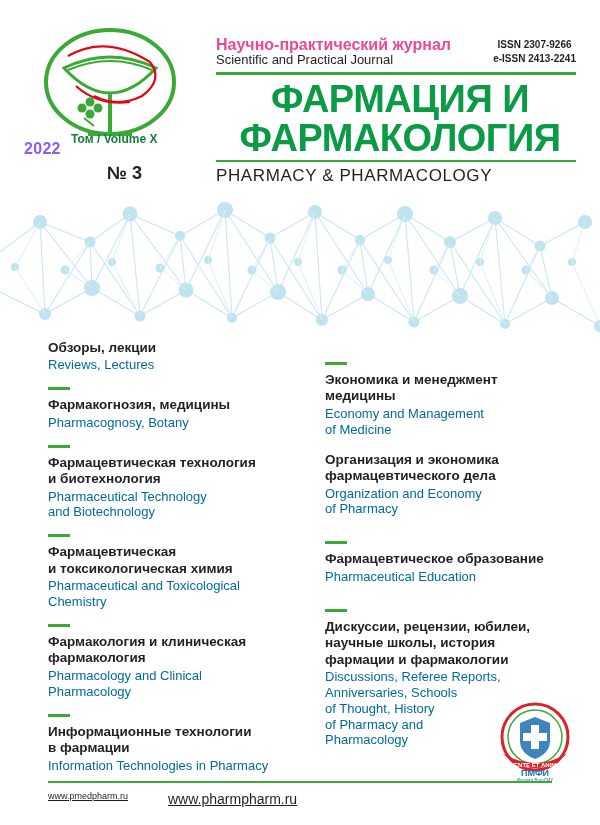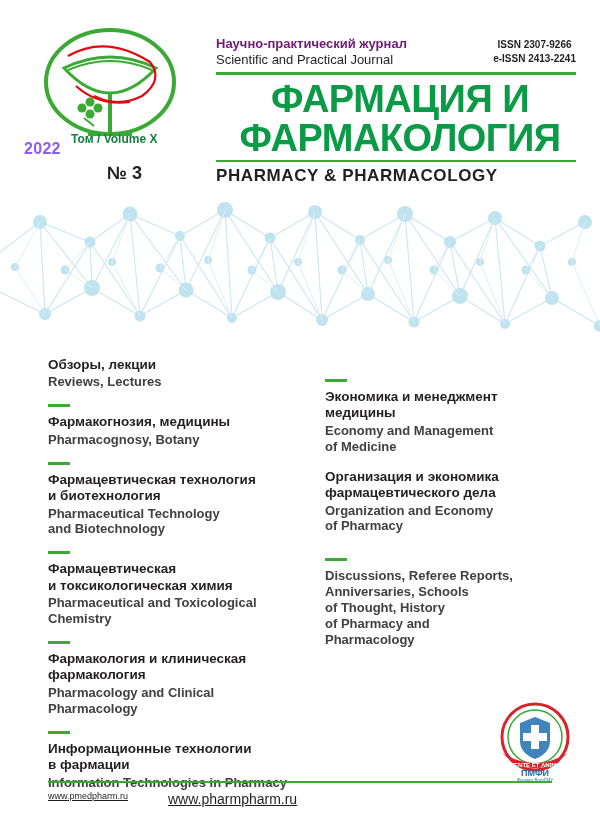--- a/index.html
+++ b/index.html
@@ -62,23 +62,23 @@
     top: 163px;
     font-size: 18px;
     font-weight: bold;
     color: #231f20;
   }
 
   .head-sub-ru {
     position: absolute;
     left: 216px;
     top: 36px;
-    font-size: 13px;
-    font-weight: bold;
-    color: #701a75;
+    font-size: 16px;
+    font-weight: bold;
+    color: #ec4899;
   }
   .head-sub-en {
     position: absolute;
     left: 216px;
     top: 52px;
     font-size: 13px;
     color: #231f20;
   }
 
   .issn-block {
@@ -124,42 +124,42 @@
     width: 360px;
     height: 2px;
     background: #3aaa35;
   }
 
   .title-en {
     position: absolute;
     left: 216px;
     top: 166px;
     font-size: 17px;
-    font-weight: bold;
+    font-weight: normal;
     color: #231f20;
     letter-spacing: 0.6px;
   }
 
   
   .banner {
     position: absolute;
     left: 0;
     top: 192px;
     width: 600px;
     height: 155px;
     background: #ffffff;
     overflow: hidden;
   }
   .banner svg { display: block; }
 
   
   .columns {
     position: absolute;
     left: 0;
-    top: 357px;
+    top: 340px;
     width: 600px;
     height: 420px;
   }
   .col {
     position: absolute;
     top: 0;
   }
   .col-left { left: 48px; width: 250px; }
   .col-right { left: 325px; width: 245px; }
 
@@ -168,22 +168,22 @@
   }
   .section .ru {
     font-size: 13.5px;
     font-weight: bold;
     color: #231f20;
     line-height: 1.22;
     margin: 0 0 1px 0;
   }
   .section .en {
     font-size: 13px;
-    font-weight: bold;
-    color: #404040;
+    font-weight: normal;
+    color: #0369a1;
     line-height: 1.22;
     margin: 0;
   }
   .dash {
     width: 22px;
     height: 3px;
     background: #3aaa35;
     margin: 0 0 7px 0;
   }
 
@@ -384,23 +384,29 @@
         <p class="ru">Экономика и менеджмент<br>медицины</p>
         <p class="en">Economy and Management<br>of Medicine</p>
       </div>
 
       <div class="section first">
 
         <p class="ru">Организация и экономика<br>фармацевтического дела</p>
         <p class="en">Organization and Economy<br>of Pharmacy</p>
       </div>
 
-
       <div class="section" style="margin-top:24px;">
         <div class="dash"></div>
+        <p class="ru">Фармацевтическое образование</p>
+        <p class="en">Pharmaceutical Education</p>
+      </div>
+
+      <div class="section" style="margin-top:24px;">
+        <div class="dash"></div>
+        <p class="ru">Дискуссии, рецензии, юбилеи,<br>научные школы, история<br>фармации и фармакологии</p>
         <p class="en">Discussions, Referee Reports,<br>Anniversaries, Schools<br>of Thought, History<br>of Pharmacy and<br>Pharmacology</p>
       </div>
 
     </div>
   </div>
 
   <div class="emblem">
     <svg width="86" height="86" viewBox="0 0 86 86" xmlns="http://www.w3.org/2000/svg">
       <circle cx="43" cy="40" r="33" fill="#ffffff" stroke="#d8232a" stroke-width="3"></circle>
       <circle cx="43" cy="40" r="27" fill="#ffffff" stroke="#3aaa35" stroke-width="1.5"></circle>

